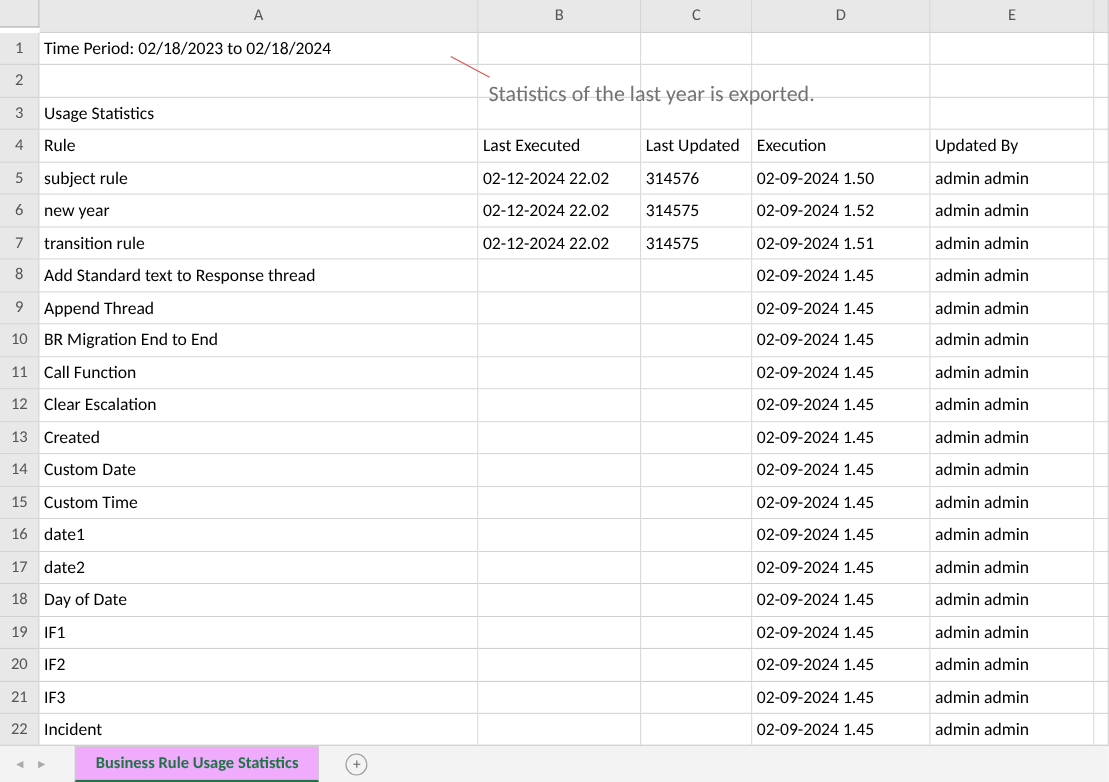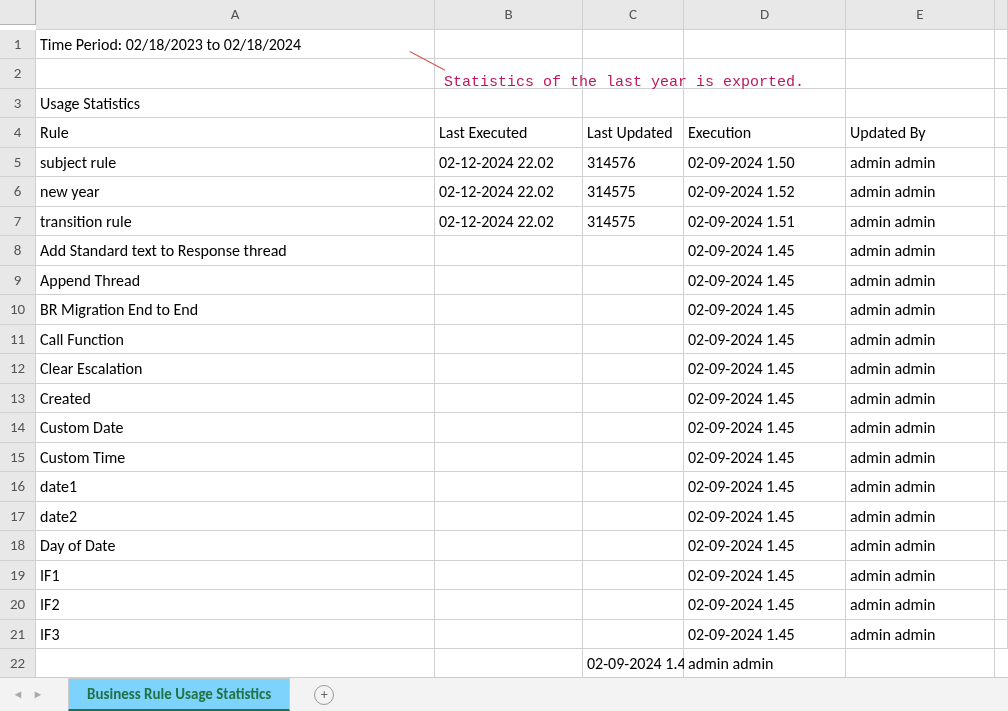--- a/index.html
+++ b/index.html
@@ -49,25 +49,24 @@
       background: #e8e8e8;
       border-right: 1px solid #b0b0b0;
       border-bottom: 1px solid #b0b0b0;
       height: 25px;
     }
     .num {
       padding-right: 6px;
     }
     .annotation {
       position: absolute;
-      color: #be185d;
-      font-size: 15px;
+      color: #737373;
+      font-size: 20px;
       z-index: 5;
       pointer-events: none;
-      font-family: Liberation Mono, monospace;
     }
     .annotation-line {
       position: absolute;
       border-top: 1px solid #d9534f;
       transform-origin: left top;
       z-index: 4;
       pointer-events: none;
     }
     .sheet-tabs {
       position: absolute;
@@ -83,21 +82,21 @@
     }
     .nav-arrow {
       width: 20px;
       text-align: center;
       color: #aaa;
       font-size: 11px;
       cursor: pointer;
     }
     .tab {
       padding: 6px 18px;
-      background: #7dd3fc;
+      background: #f0abfc;
       border: 1px solid #ccc;
       border-bottom: 2px solid #217346;
       color: #217346;
       font-weight: bold;
       font-size: 15px;
       margin-left: 20px;
       cursor: pointer;
     }
     .add-sheet {
       margin-left: 24px;
@@ -274,20 +273,21 @@
     <div class="cell ">admin admin</div>
     <div class="cell "></div>
     <div class="cell row-header">21</div>
     <div class="cell ">IF3</div>
     <div class="cell "></div>
     <div class="cell num"></div>
     <div class="cell ">02-09-2024 1.45</div>
     <div class="cell ">admin admin</div>
     <div class="cell "></div>
     <div class="cell row-header">22</div>
+    <div class="cell ">Incident</div>
     <div class="cell "></div>
     <div class="cell num"></div>
     <div class="cell ">02-09-2024 1.45</div>
     <div class="cell ">admin admin</div>
     <div class="cell "></div>
   </div>
 
 <div id="data-rows"></div>
 
 <div class="annotation-line" style="left:410px; top:51px; width:40px; transform: rotate(28deg);"></div>

